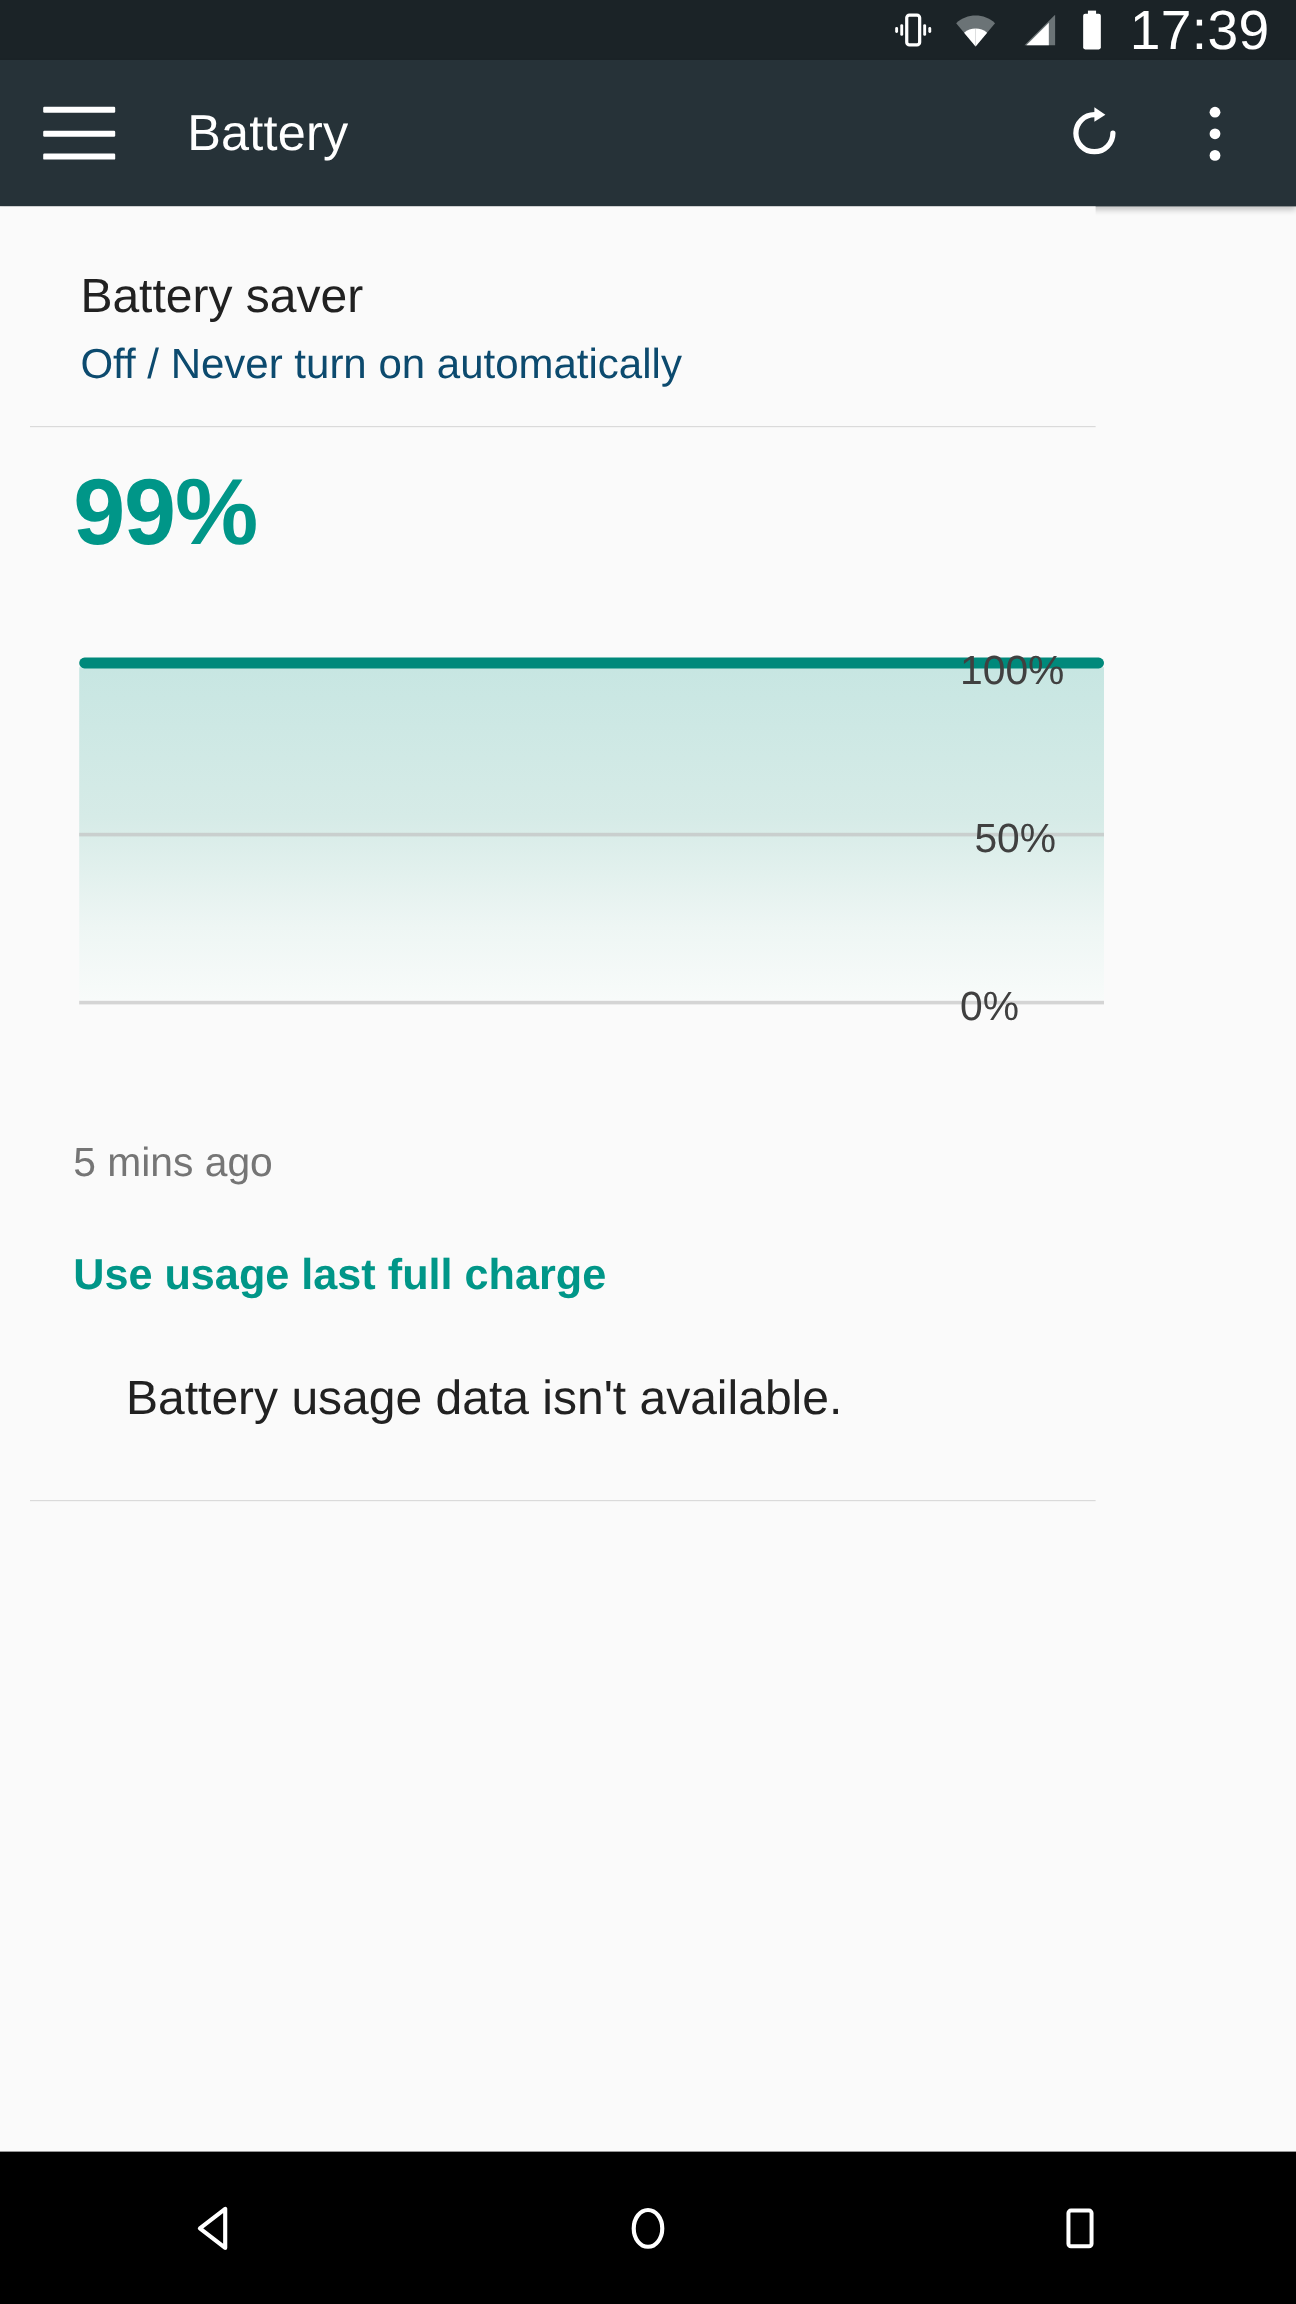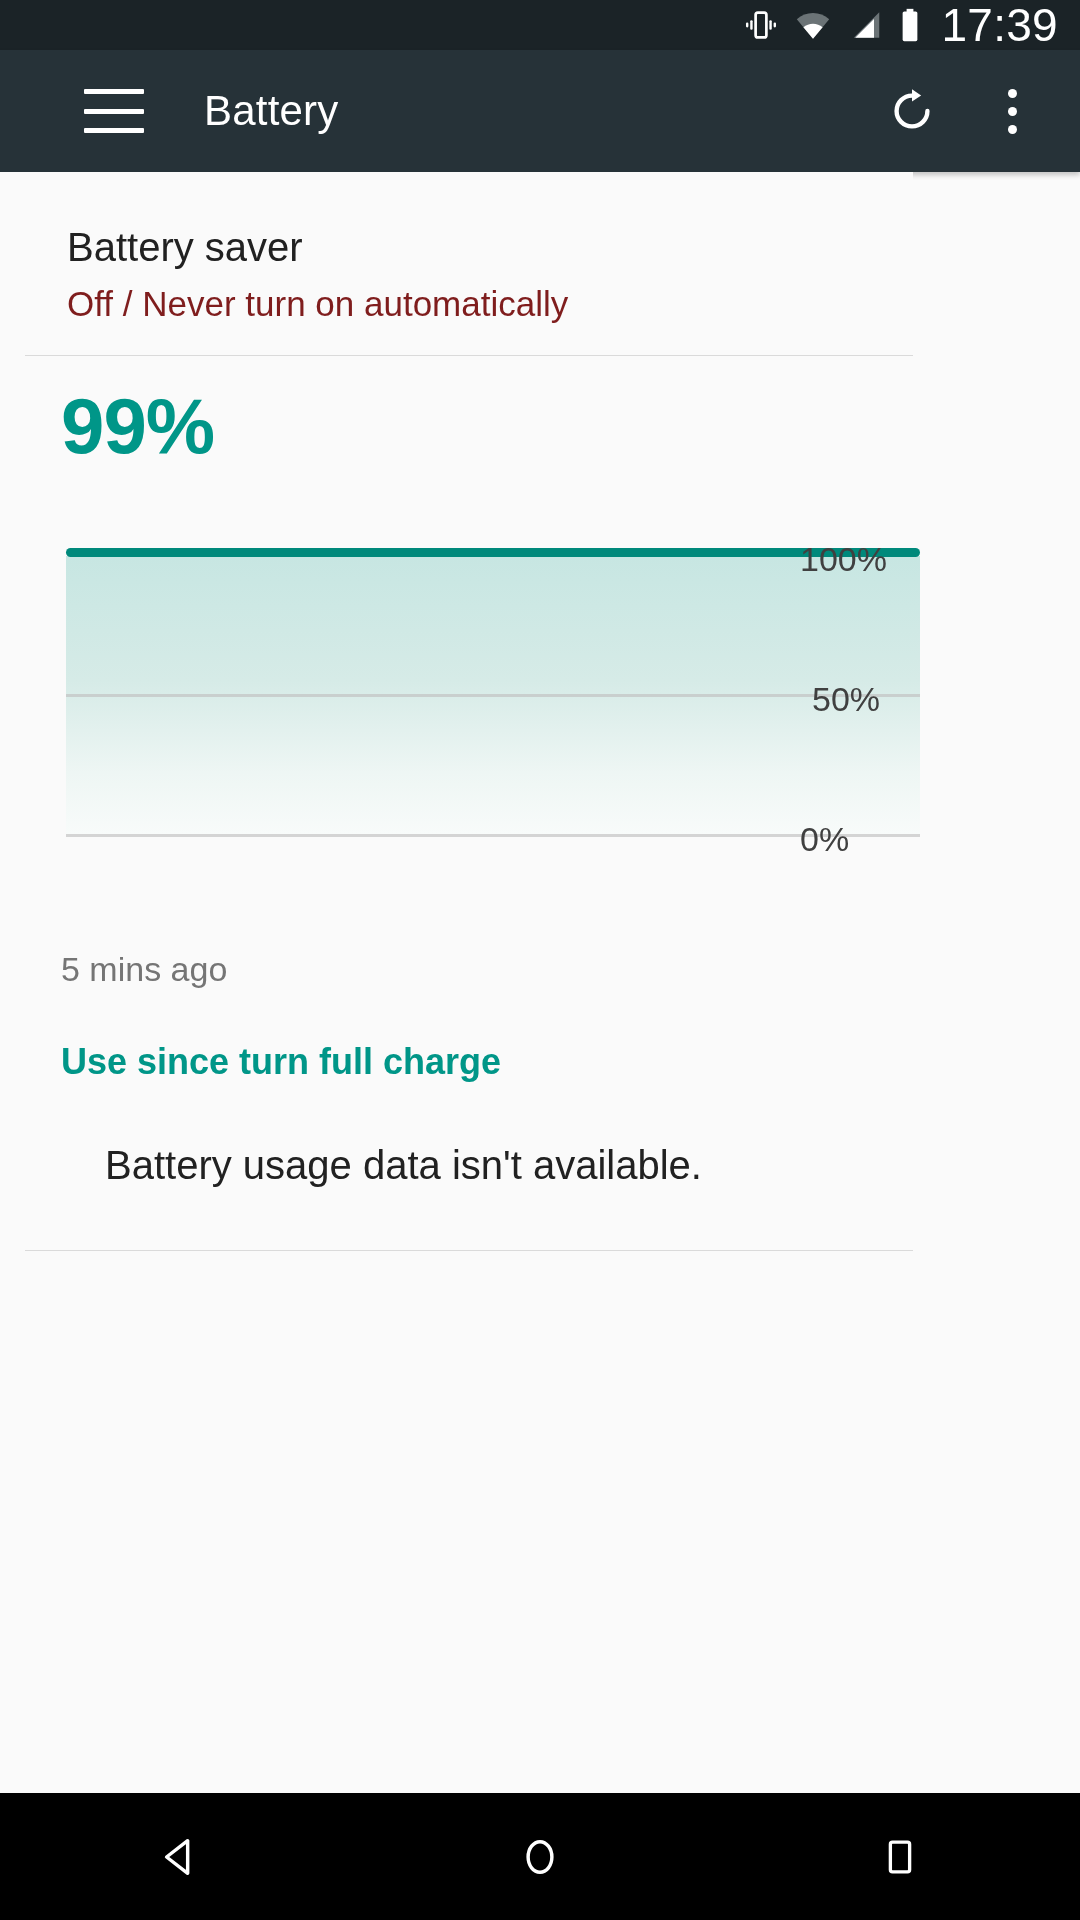--- a/index.html
+++ b/index.html
@@ -24,21 +24,20 @@
     color:#ffffff; font-size:46px; letter-spacing:0.3px;
     margin-left:20px; line-height:50px; font-weight:400;
   }
 
   
   .app-bar {
     position:absolute; top:50px; left:0; width:1080px; height:122px;
     background:#263238;
     display:flex; align-items:center;
     box-shadow:0 3px 5px rgba(0,0,0,0.22);
-    padding-left:48px;
   }
   .hamburger {
     width:60px; height:44px; margin-left:36px;
     display:flex; flex-direction:column; justify-content:space-between;
     cursor:pointer;
   }
   .hamburger span { display:block; width:60px; height:5px; background:#ffffff; border-radius:1px; }
   .app-title {
     color:#ffffff; font-size:42px; font-weight:400;
     margin-left:60px; letter-spacing:0.2px;
@@ -49,21 +48,21 @@
     cursor:pointer;
   }
   .dots { display:flex; flex-direction:column; gap:9px; align-items:center; }
   .dots i { display:block; width:9px; height:9px; border-radius:50%; background:#ffffff; }
 
   
   .content { position:absolute; top:172px; left:0; width:913px; bottom:127px; background:#fafafa;padding-left:25px; }
 
   .pref-row { padding:52px 42px 30px 42px; cursor:pointer; }
   .pref-title { font-size:40px; color:#212121; line-height:1.15; }
-  .pref-sub { font-size:35px; color:#7f1d1d; margin-top:13px; line-height:1.2; }
+  .pref-sub { font-size:35px; color:#0c4a6e; margin-top:13px; line-height:1.2; }
 
   .divider { height:1px; background:#dadada; width:100%; }
 
   .percent-big {
     font-size:78px; color:#009688; font-weight:700;
     padding:28px 0 0 36px; letter-spacing:-1px; line-height:1.1;
   }
 
   
   .chart-wrap { position:relative; height:440px; margin-top:22px; }
@@ -183,21 +182,21 @@
       <div class="grid-50"></div>
       <div class="grid-0"></div>
       <div class="axis-label axis-100">100%</div>
       <div class="axis-label axis-50">50%</div>
       <div class="axis-label axis-0">0%</div>
     </div>
 
     <div class="time-ago">5 mins ago</div>
 
     <div class="link-row">
-      <span class="link-text">Use since turn full charge</span>
+      <span class="link-text">Use usage last full charge</span>
     </div>
 
     <div class="usage-note">Battery usage data isn't available.</div>
 
     <div class="divider bottom-divider"></div>
 
   </div>
 
   <div class="nav-bar">
     <div class="nav-btn">

